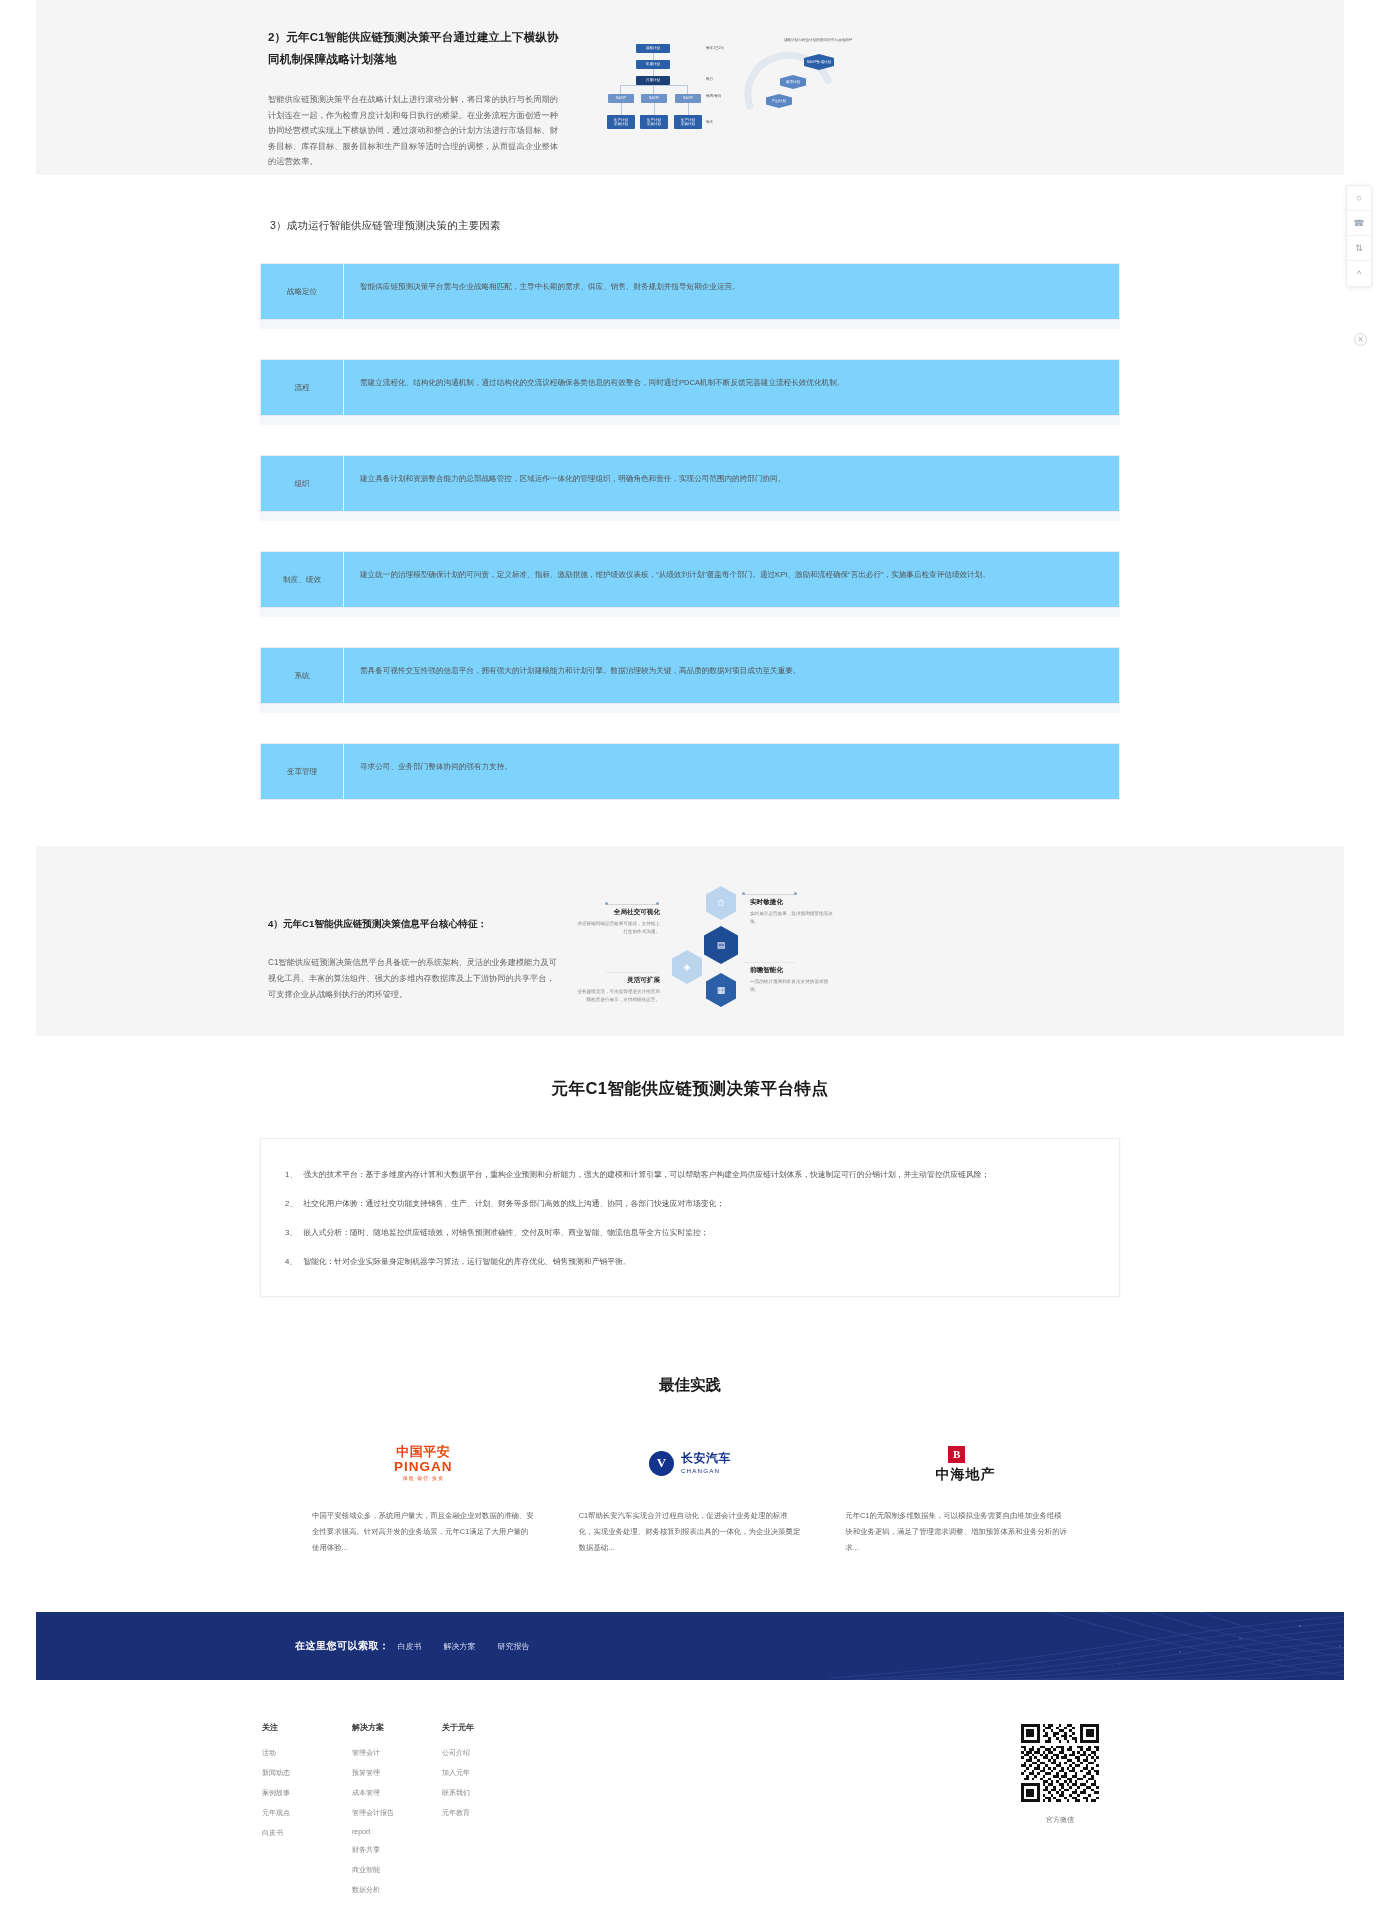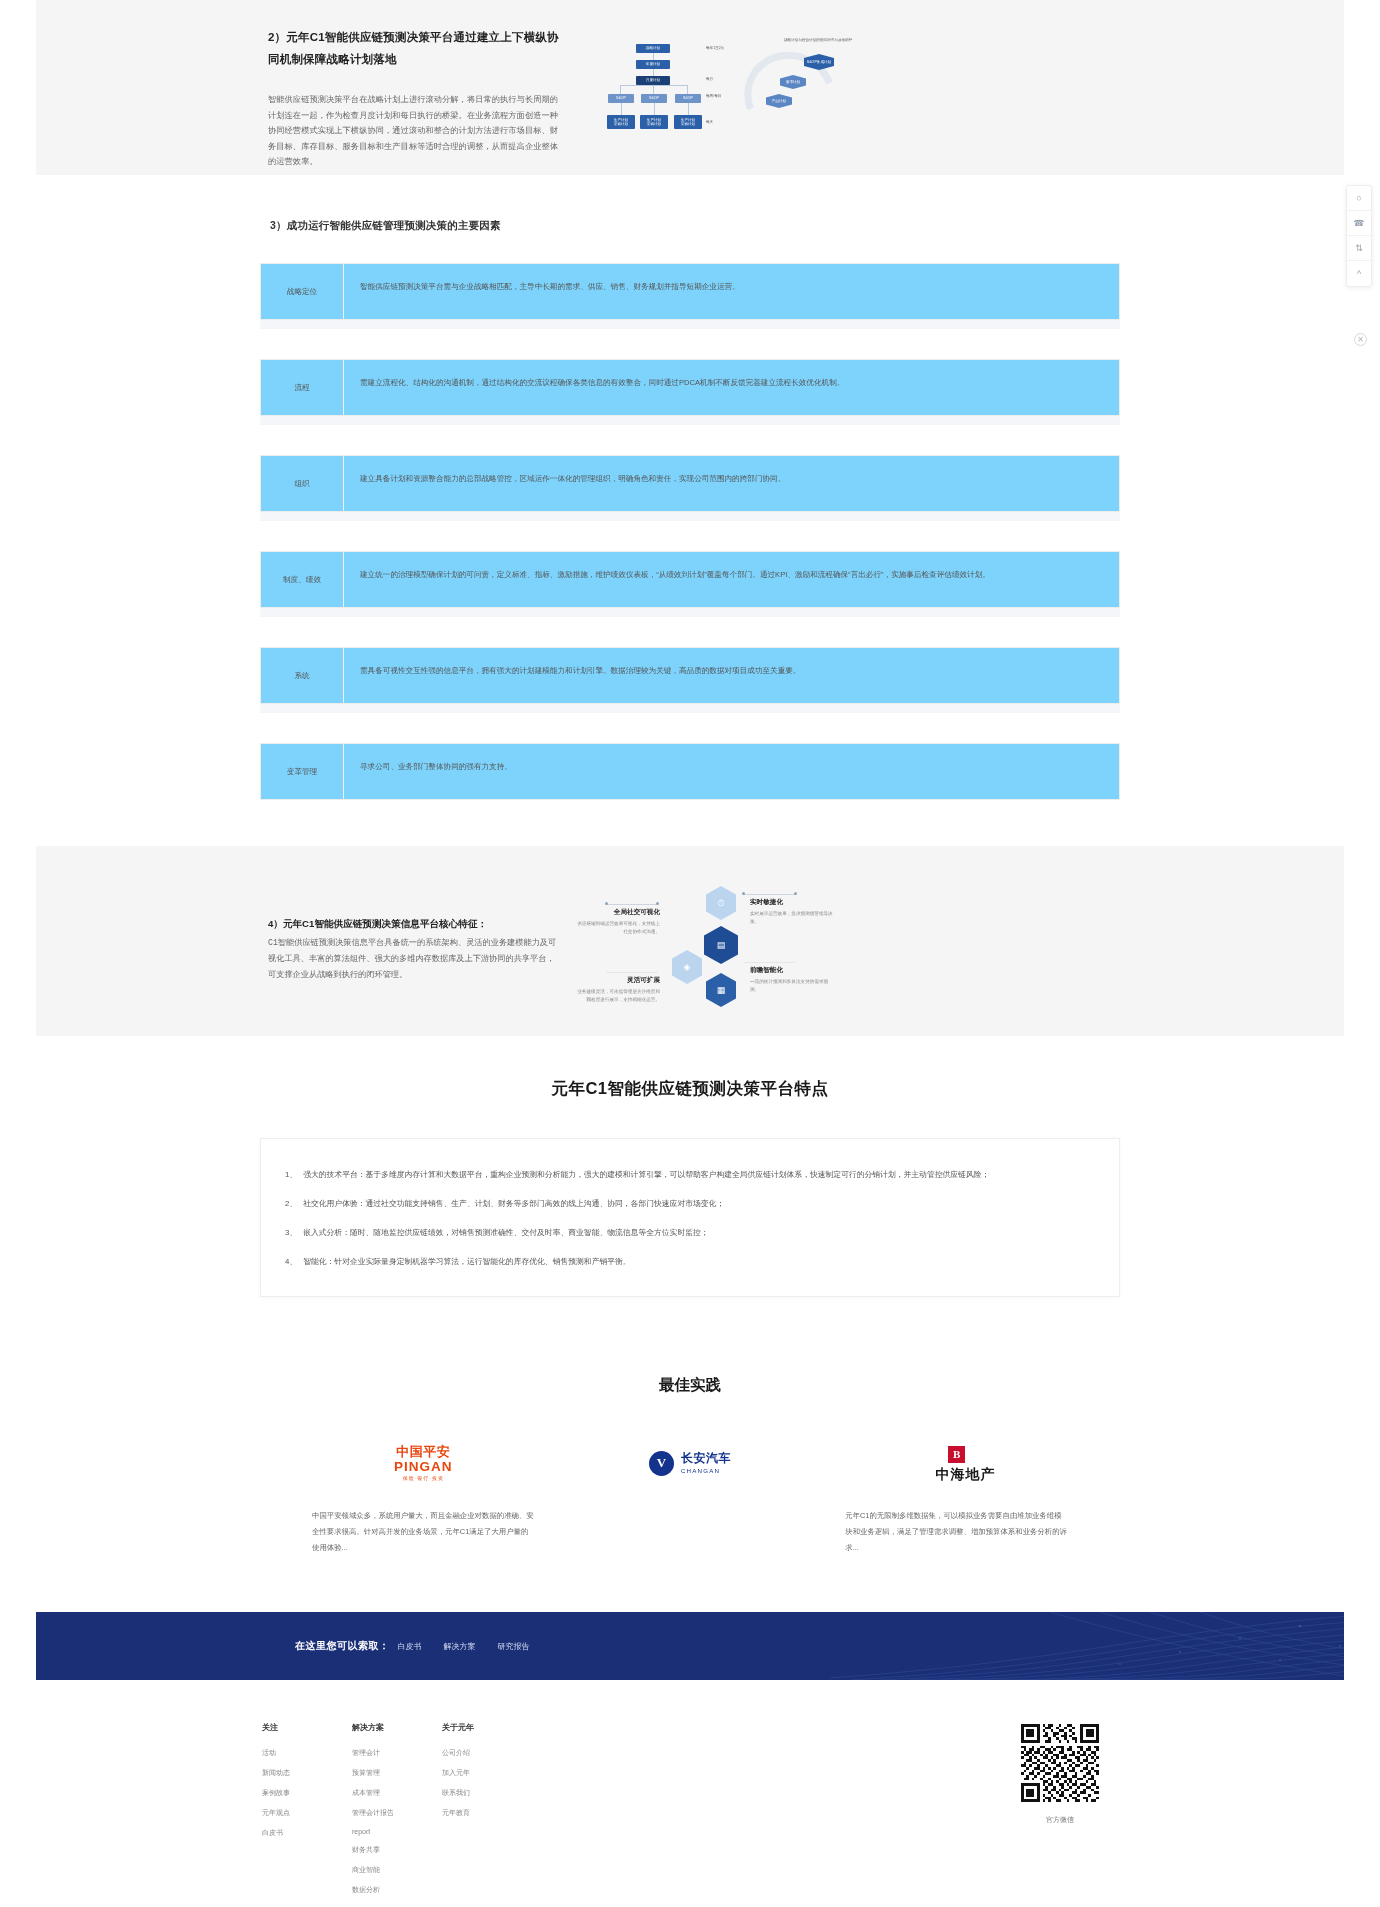--- a/index.html
+++ b/index.html
@@ -49,21 +49,21 @@
     position: absolute; background: #2b5fa8;
     clip-path: polygon(50% 0%,100% 25%,100% 75%,50% 100%,0% 75%,0% 25%);
     display: flex; align-items: center; justify-content: center;
     color: #fff; font-size: 3.6px; text-align: center;
   }
   .hex.l { background: #5b86c4; }
 
   
   .sec3 { padding: 44px 0 46px; }
   .sec3-title {
-    font-size: 10.5px; color: #333; font-weight: 700; padding-left: 10px;
+    font-size: 10.5px; color: #333; font-weight: 400; padding-left: 10px;
     letter-spacing: .2px;
   }
   .tbl { margin-top: 30px; border: 1px solid #ececec; background: #fff; }
   .trow { display: flex; border-bottom: 1px solid #f0f0f0; background: #7dd3fc; }
   .trow:last-child { border-bottom: none; }
   .tcell-k {
     width: 83px; min-height: 55px; display: flex; align-items: center;
     justify-content: center; font-size: 7.6px; color: #555;
     border-right: 1px solid #f0f0f0; flex-shrink: 0; text-align: center;
   }
@@ -71,21 +71,21 @@
     flex: 1; padding: 14px 18px 14px 16px; font-size: 7.6px; line-height: 17px;
     color: #555;
   }
   .tsep { height: 9px; background: #f4f6f9; }
 
   
   .sec4 { height: 190px; padding-top: 34px; }
   .sec4 .inner { display: flex; gap: 30px; }
   .s4-left { width: 300px; padding-left: 8px; padding-top: 38px; }
   .s4-title { font-size: 9.6px; color: #222; font-weight: 600; }
-  .s4-body { margin-top: 4px; font-family: Liberation Mono, monospace; }
+  .s4-body { margin-top: 24px; }
   .s4-body p { font-size: 8.2px; line-height: 16px; color: #666; }
   .s4-right { flex: 1; position: relative; height: 140px; }
 
   
   .hexfig { position: relative; width: 270px; height: 140px; margin-left: 8px; }
   .bighex {
     position: absolute; width: 30px; height: 34px; background: #2b5fa8;
     clip-path: polygon(50% 0%,100% 25%,100% 75%,50% 100%,0% 75%,0% 25%);
     display: flex; align-items: center; justify-content: center;
   }
@@ -397,20 +397,21 @@
         <div class="bp-col">
           <div class="bp-logo">
             <div class="lg-changan">
               <div class="lg-ca-mark">V</div>
               <div class="t">
                 <div class="cn">长安汽车</div>
                 <div class="en">CHANGAN</div>
               </div>
             </div>
           </div>
+          <div class="bp-txt">C1帮助长安汽车实现合并过程自动化，促进会计业务处理的标准化，实现业务处理、财务核算到报表出具的一体化，为企业决策奠定数据基础...</div>
         </div>
 
         <div class="bp-col">
           <div class="bp-logo">
             <div class="lg-zh">
               <div class="mark">B</div>
               <div class="cn">中海地产</div>
             </div>
           </div>
           <div class="bp-txt">元年C1的无限制多维数据集，可以模拟业务需要自由堆加业务维模块和业务逻辑，满足了管理需求调整、增加预算体系和业务分析的诉求...</div>

